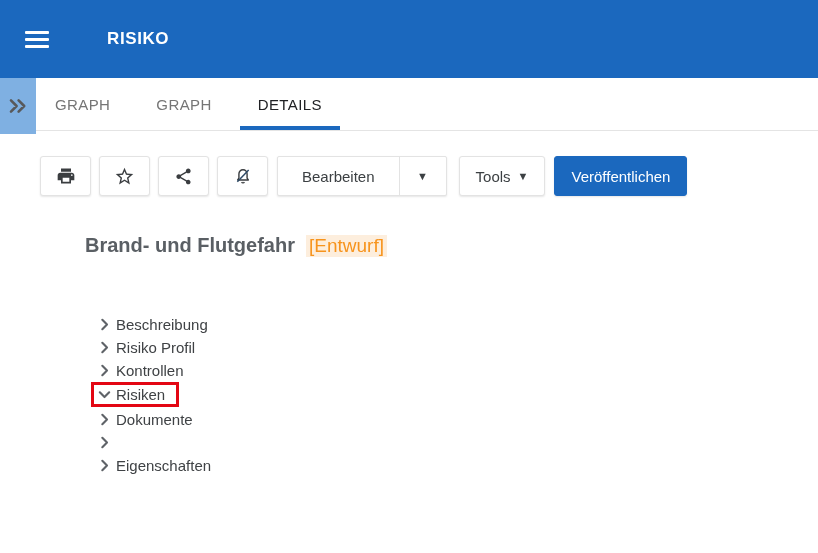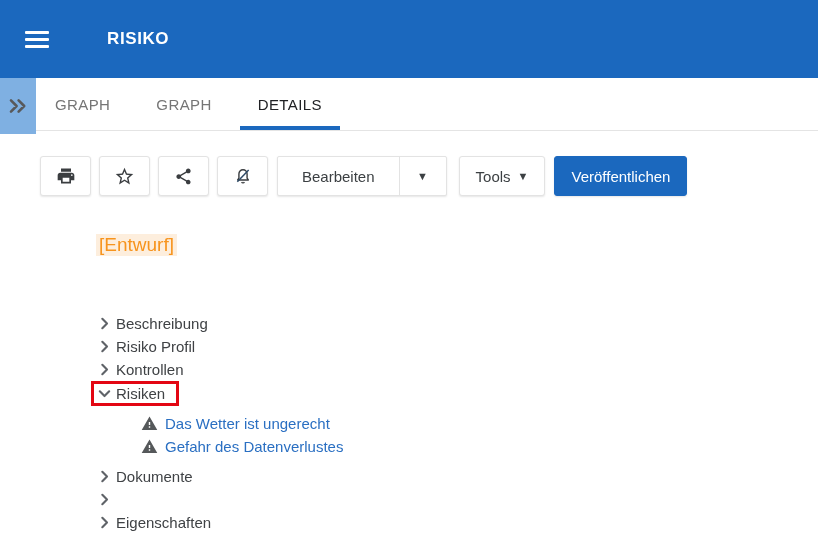--- a/index.html
+++ b/index.html
@@ -124,20 +124,21 @@
     </div>
   </div>
   <button class="tools-btn">
     <span>Tools</span>
     <span class="caret">▼</span>
   </button>
   <button class="publish-btn">Veröffentlichen</button>
 </div>
 
 <div class="doc-title-row">
+  <span class="doc-title">Brand- und Flutgefahr</span>
   <span class="status-badge">[Entwurf]</span>
 </div>
 
 <div class="tree">
     <div class="tree-row">
       <span class="tchev">
         <svg viewBox="0 0 24 24" width="15" height="15">
           <path d="M8.5 4.5l7.5 7.5-7.5 7.5" fill="none" stroke="#5f6368" stroke-width="3.4" stroke-linecap="round" stroke-linejoin="round"></path>
         </svg>
       </span>
@@ -162,38 +163,20 @@
     <div class="tree-row" style="height: auto;">
       <span class="red-box">
         <span class="tchev">
           <svg viewBox="0 0 24 24" width="15" height="15">
             <path d="M4.5 8.5l7.5 7.5 7.5-7.5" fill="none" stroke="#5f6368" stroke-width="3.4" stroke-linecap="round" stroke-linejoin="round"></path>
           </svg>
         </span>
         <span>Risiken</span>
       </span>
     </div>
-    <div class="tree-children">
-      <div class="child-row">
-        <span class="wic">
-          <svg viewBox="0 0 24 24" width="17" height="17" fill="#55585a">
-            <path d="M1 21h22L12 2 1 21zm12-3h-2v-2h2v2zm0-4h-2v-4h2v4z"></path>
-          </svg>
-        </span>
-        <span class="child-label">Das Wetter ist ungerecht</span>
-      </div>
-      <div class="child-row">
-        <span class="wic">
-          <svg viewBox="0 0 24 24" width="17" height="17" fill="#55585a">
-            <path d="M1 21h22L12 2 1 21zm12-3h-2v-2h2v2zm0-4h-2v-4h2v4z"></path>
-          </svg>
-        </span>
-        <span class="child-label">Gefahr des Datenverlustes</span>
-      </div>
-    </div>
     <div class="tree-row">
       <span class="tchev">
         <svg viewBox="0 0 24 24" width="15" height="15">
           <path d="M8.5 4.5l7.5 7.5-7.5 7.5" fill="none" stroke="#5f6368" stroke-width="3.4" stroke-linecap="round" stroke-linejoin="round"></path>
         </svg>
       </span>
       <span>Dokumente</span>
     </div>
     <div class="tree-row">
       <span class="tchev">

